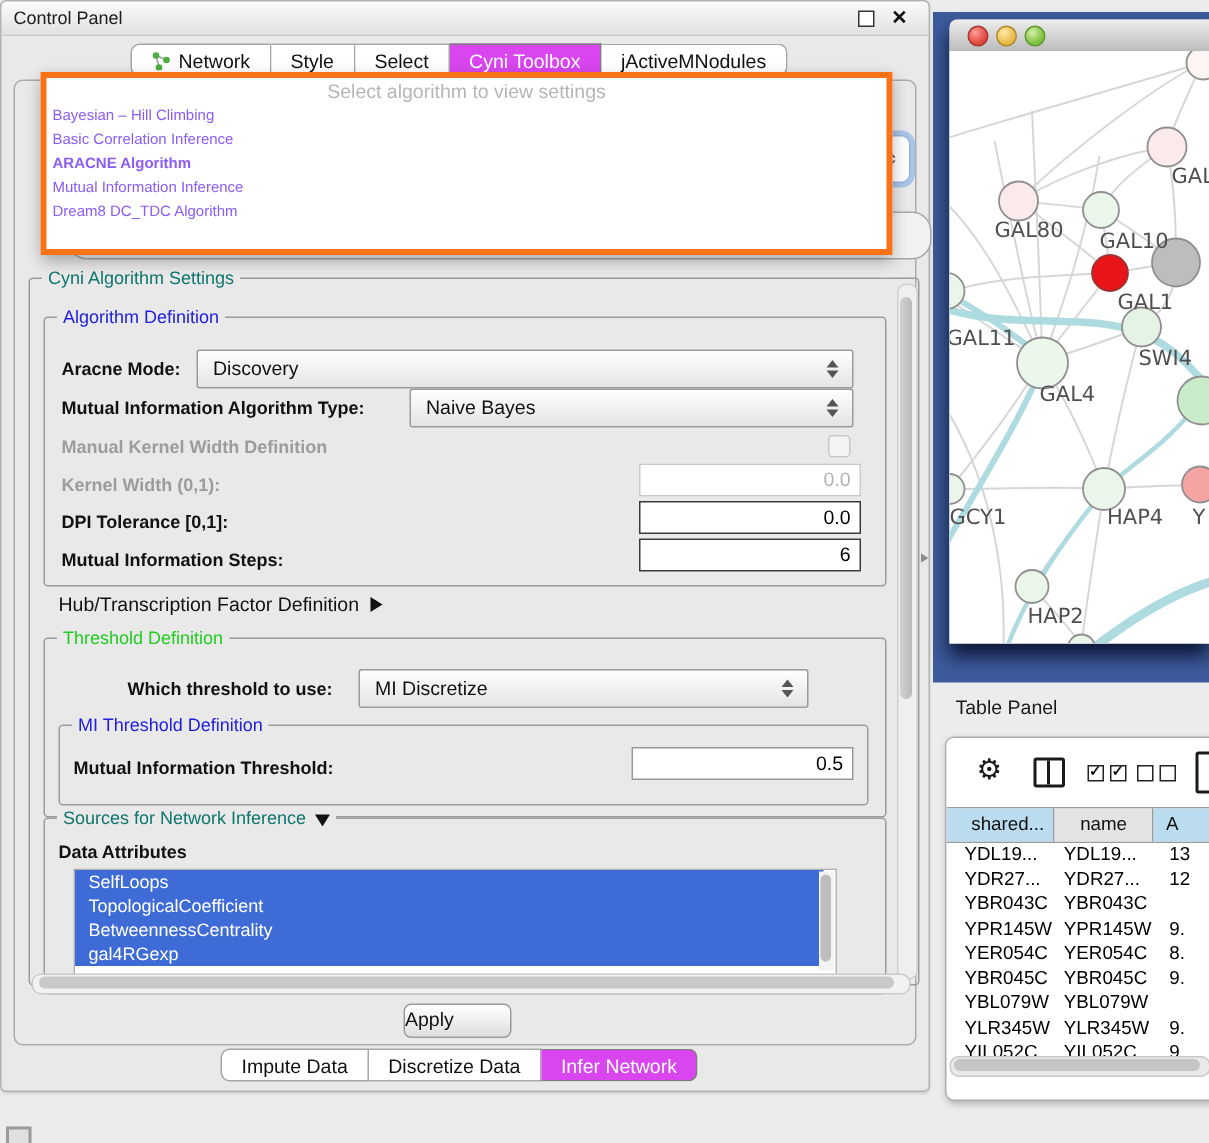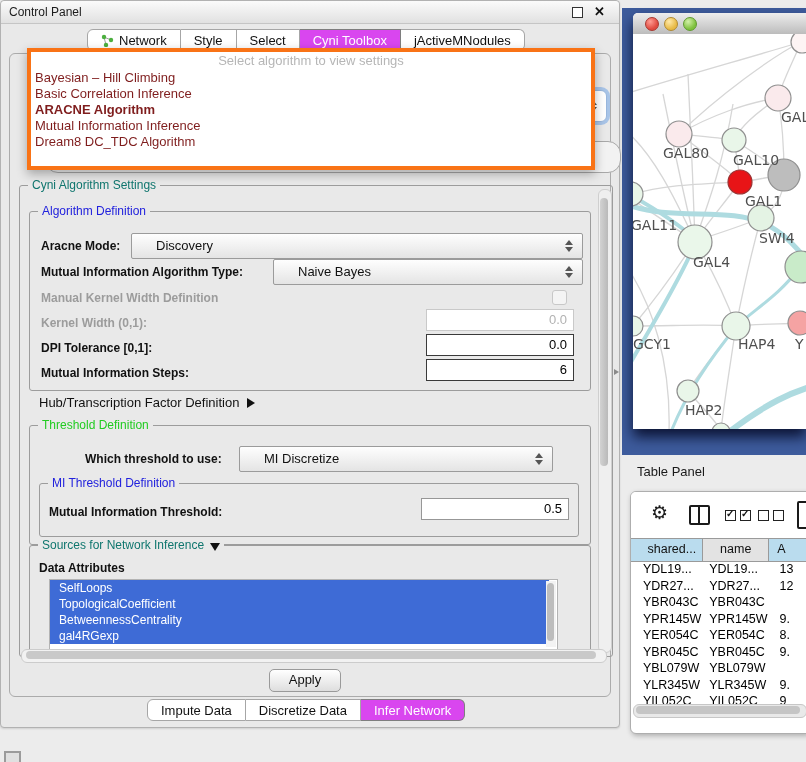--- a/index.html
+++ b/index.html
@@ -23,59 +23,59 @@
   #bottom-tabs{left:146px;top:698px}
   #content-panel{position:absolute;left:8px;top:52px;width:600px;height:642px;
       border:1px solid #ababab;border-radius:6px;background:#e9e9e9}
   
   .gb{position:absolute;border:1px solid #9c9c9c;border-radius:3px}
   .gb .lg{position:absolute;top:-8px;left:8px;background:#e9e9e9;padding:0 4px;font-size:12px;color:#0f766e;white-space:nowrap}
   .lg.blue{color:#2121dd}.lg.green{color:#21cc21}
   .blbl{position:absolute;font-size:12px;font-weight:bold;color:#111;white-space:nowrap}
   .glbl{position:absolute;font-size:12px;font-weight:bold;color:#9c9c9c;white-space:nowrap}
   .combo{position:absolute;background:linear-gradient(#fefefe,#e4e4e4);border:1px solid #9b9b9b;
-      border-radius:2px;font-size:13px;color:#111;padding-left:24px}
+      border-radius:2px;font-size:13px;color:#111;padding-left:10px}
   .combo .arr{position:absolute;right:9px;top:50%;margin-top:-6px;width:8px;height:12px}
   .combo .arr i{position:absolute;left:0;width:0;height:0;border-left:4px solid transparent;border-right:4px solid transparent}
   .combo .arr i.u{top:0;border-bottom:5px solid #555}
   .combo .arr i.d{bottom:0;border-top:5px solid #555}
   .nf{position:absolute;background:#fff;text-align:right;font-size:13px;padding-right:6px;color:#000}
   .nf.dis{border:1px solid #c9c9c9;color:#b2b2b2}
   .nf.hot{border:1px solid #3a3a3a}
   .nf.norm{border:1px solid #979797}
   .tri-r{display:inline-block;width:0;height:0;border-top:5px solid transparent;border-bottom:5px solid transparent;
       border-left:8px solid #111;margin-left:8px;vertical-align:-1px}
   .tri-d{display:inline-block;width:0;height:0;border-left:5px solid transparent;border-right:5px solid transparent;
       border-top:8px solid #111;margin-left:6px;vertical-align:-2px}
   
   #algo-popup{position:absolute;left:26px;top:47px;width:560px;height:114px;background:#fff;
       border:4px solid #f97316;box-shadow:0 4px 10px rgba(0,0,0,.3);z-index:30}
   #algo-popup .ph{height:17px;text-align:center;color:#b6b6b6;font-size:13px;padding-top:1px}
-  #algo-popup .pitem{height:16px;line-height:16px;padding-left:4px;font-size:13px;color:#7f1d1d}
+  #algo-popup .pitem{height:16px;line-height:16px;padding-left:4px;font-size:10px;color:#8b5cf6}
   #algo-popup .pitem.bold{font-weight:bold}
   
   #frag-combo-top{position:absolute;left:40px;top:89px;width:564px;height:30px;background:#fff;
       border:1px solid #98b6dc;border-radius:6px;box-shadow:0 0 0 3px rgba(115,165,230,.55);z-index:5}
   #frag-combo-net{position:absolute;left:44px;top:140px;width:560px;height:30px;background:#f2f2f2;
       border:1px solid #a8a8a8;border-radius:13px;z-index:5;font-size:13px;color:#9e9e9e;line-height:28px;padding-left:14px}
   
   .sbv{position:absolute;background:#efefef;border:1px solid #cfcfcf;border-radius:6px}
   .sbv .th{position:absolute;left:1px;width:8px;background:linear-gradient(90deg,#d2d2d2,#b9b9b9);border-radius:5px}
   .sbh{position:absolute;background:#f2f2f2;border:1px solid #cccccc;border-radius:6px}
   .sbh .th{position:absolute;top:1px;height:8px;background:#c9c9c9;border-radius:5px}
   
   .cb{position:absolute;width:13px;height:13px;border:1px solid #c8c8c8;border-radius:3px;background:#f4f4f4}
   
   #attr-list{position:absolute;left:48px;top:578px;width:507px;height:70px;background:#fff;border:1px solid #b3b3b3}
   #attr-list .li{height:16px;line-height:16px;padding-left:9px;font-size:12px;color:#fff;background:#3e6bd6;width:calc(100% - 17px)}
   #attr-sb{position:absolute;right:1px;top:1px;width:10px;height:66px;background:#f3f3f3}
   #attr-sb .th{position:absolute;left:1px;top:2px;width:7px;height:58px;background:#bdbdbd;border-radius:4px}
   
   #apply-btn{position:absolute;left:268px;top:668px;width:70px;height:21px;border:1px solid #9a9a9a;border-radius:5px;
-      background:linear-gradient(#ffffff,#dedede);font-size:13px;text-align:center;line-height:20px;color:#111}
+      background:linear-gradient(#ffffff,#dedede);font-size:13px;text-align:left;line-height:20px;color:#111}
   
   #desktop{position:absolute;left:622px;top:8px;width:184px;height:447px;background:#3d5b9c}
   #netwin{position:absolute;left:633px;top:13px;width:173px;height:416px;background:#fff;
       border-radius:5px 0 0 0;box-shadow:0 8px 13px rgba(3,8,35,.85)}
   #net-titlebar{position:absolute;left:0;top:0;right:0;height:21px;background:linear-gradient(#ededed,#bcbcbc);
       border-bottom:1px solid #8c8c8c;border-radius:5px 0 0 0}
   .light{position:absolute;top:4px;width:12px;height:12px;border-radius:50%}
   #lt-red{left:12px;background:radial-gradient(circle at 35% 30%,#ff9d93,#e04a3f 65%);border:1px solid #a8372f}
   #lt-yel{left:31px;background:radial-gradient(circle at 35% 30%,#ffe9a8,#e8ba45 65%);border:1px solid #b0892f}
   #lt-grn{left:50px;background:radial-gradient(circle at 35% 30%,#d2f0a8,#7fc13e 65%);border:1px solid #5f9a2e}

